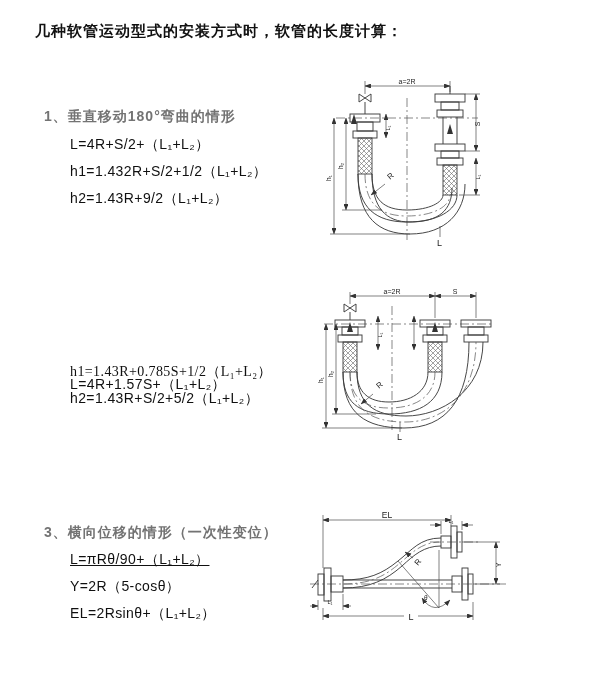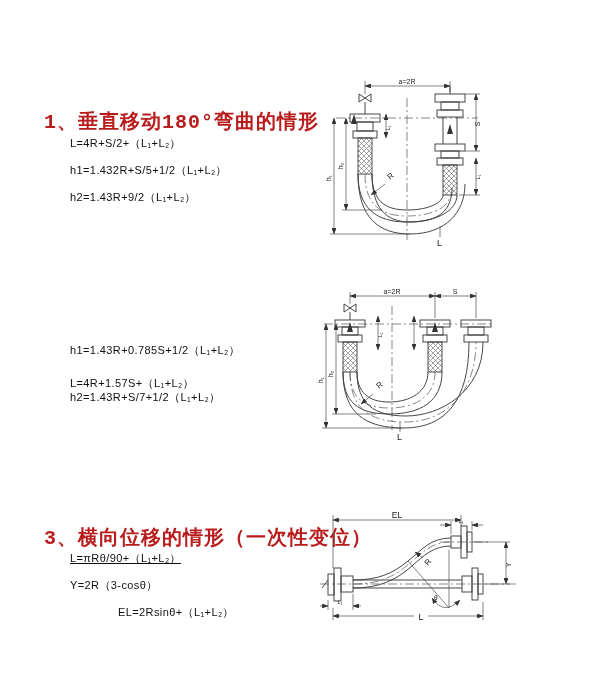--- a/index.html
+++ b/index.html
@@ -7,43 +7,44 @@
   .page {
     position:relative; width:600px; height:675px; background:#ffffff;
     color:#141414; overflow:hidden;
   }
   .doc-title {
     position:absolute; left:35px; top:22px;
     font-size:15px; font-weight:bold; letter-spacing:1px; color:#111;
   }
   .sec-heading {
     position:absolute; left:44px;
-    font-size:20px; font-weight:bold; letter-spacing:1px; color:#b91c1c;font-family:Liberation Mono, monospace;
+    font-size:14px; font-weight:bold; letter-spacing:1px; color:#737373;
   }
   .formula {
     position:absolute; left:70px;
-    font-size:11px; letter-spacing:0.4px; color:#101010;text-align:center;
+    font-size:14px; letter-spacing:0.4px; color:#101010;text-align:center;
   }
   .diag { position:absolute; }
   .diag svg { display:block; }
   svg text { font-family:"Liberation Sans","DejaVu Sans",sans-serif; fill:#222; }
   .dln  { stroke:#3d3d3d; stroke-width:0.95; fill:none; }          
   .dlt  { stroke:#4a4a4a; stroke-width:0.7; fill:none; }           
   .dcl  { stroke:#555; stroke-width:0.7; fill:none; stroke-dasharray:9 3 2 3; } 
   .dhz  { stroke:#3d3d3d; stroke-width:0.9; fill:url(#hp1); }
 </style>
 </head>
 <body>
 
 <div class="page">
 
+  <div class="doc-title">几种软管运动型式的安装方式时，软管的长度计算：</div>
 
   <div class="sec-heading" style="top:108px;">1、垂直移动180°弯曲的情形</div>
   <div class="formula" style="top:136px;">L=4R+S/2+（L₁+L₂）</div>
-  <div class="formula" style="top:163px;">h1=1.432R+S/5+1/2（L₁+L₂）</div>
+  <div class="formula" style="top:163px;">h1=1.432R+S/2+1/2（L₁+L₂）</div>
   <div class="formula" style="top:190px;">h2=1.43R+9/2（L₁+L₂）</div>
 
   <div class="diag" style="left:324px; top:76px;">
     <svg width="180" height="174" viewBox="0 0 180 174">
       <defs>
         <marker id="a1e" markerWidth="9" markerHeight="7" refX="8.5" refY="3.5" orient="auto">
             <path d="M0,0 L9,3.5 L0,7 Z" fill="#333"></path>
           </marker>
         <marker id="a1s" markerWidth="9" markerHeight="7" refX="0.5" refY="3.5" orient="auto">
             <path d="M9,0 L0,3.5 L9,7 Z" fill="#333"></path>
@@ -108,22 +109,22 @@
       <line class="dlt" x1="135" y1="119" x2="156" y2="119"></line>
       <line class="dlt" x1="152" y1="82" x2="152" y2="119" marker-start="url(#a1s)" marker-end="url(#a1e)"></line>
       <text x="156" y="101" font-size="5.5" transform="rotate(-90 156 101)" text-anchor="middle">L₁</text>
 
       <line class="dlt" x1="116" y1="150" x2="116" y2="161"></line>
       <text x="113" y="170" font-size="9">L</text>
     </svg>
   </div>
 
   <div class="formula" style="top:336px;margin-top:40px;">L=4R+1.57S+（L₁+L₂）</div>
-  <div class="formula" style="top:343px;">h1=1.43R+0.785S+1/2（L₁+L₂）</div>
-  <div class="formula" style="top:390px;">h2=1.43R+S/7+1/2（L₁+L₂）</div>
+  <div class="formula" style="top:363px;font-family:Liberation Serif, serif;">h1=1.43R+0.785S+1/2（L₁+L₂）</div>
+  <div class="formula" style="top:390px;">h2=1.43R+S/2+5/2（L₁+L₂）</div>
 
   <div class="diag" style="left:318px; top:288px;">
     <svg width="184" height="154" viewBox="0 0 184 154">
       <defs>
         <marker id="a2e" markerWidth="9" markerHeight="7" refX="8.5" refY="3.5" orient="auto">
             <path d="M0,0 L9,3.5 L0,7 Z" fill="#333"></path>
           </marker>
         <marker id="a2s" markerWidth="9" markerHeight="7" refX="0.5" refY="3.5" orient="auto">
             <path d="M9,0 L0,3.5 L9,7 Z" fill="#333"></path>
           </marker>
@@ -184,24 +185,24 @@
       <line class="dlt" x1="14" y1="126" x2="58" y2="126"></line>
       <text x="15" y="86" font-size="6.5" transform="rotate(-90 15 86)" text-anchor="middle">h₂</text>
 
       <line class="dlt" x1="82" y1="134" x2="82" y2="144"></line>
       <text x="79" y="152" font-size="9">L</text>
     </svg>
   </div>
 
   <div class="sec-heading" style="top:524px;text-align:center;">3、横向位移的情形（一次性变位）</div>
   <div class="formula" style="top:551px;text-decoration:underline;">L=πRθ/90+（L₁+L₂）</div>
-  <div class="formula" style="top:578px;">Y=2R（3-cosθ）</div>
-  <div class="formula" style="top:605px;margin-left:48px;">EL=2Rsinθ+（L₁+L₂）</div>
-
-  <div class="diag" style="left:320px; top:510px;">
+  <div class="formula" style="top:578px;">Y=2R（5-cosθ）</div>
+  <div class="formula" style="top:605px;">EL=2Rsinθ+（L₁+L₂）</div>
+
+  <div class="diag" style="left:310px; top:510px;">
     <svg width="200" height="120" viewBox="0 0 200 120">
       <defs>
         <marker id="a3e" markerWidth="9" markerHeight="7" refX="8.5" refY="3.5" orient="auto">
             <path d="M0,0 L9,3.5 L0,7 Z" fill="#333"></path>
           </marker>
         <marker id="a3s" markerWidth="9" markerHeight="7" refX="0.5" refY="3.5" orient="auto">
             <path d="M9,0 L0,3.5 L9,7 Z" fill="#333"></path>
           </marker>
       </defs>
 

